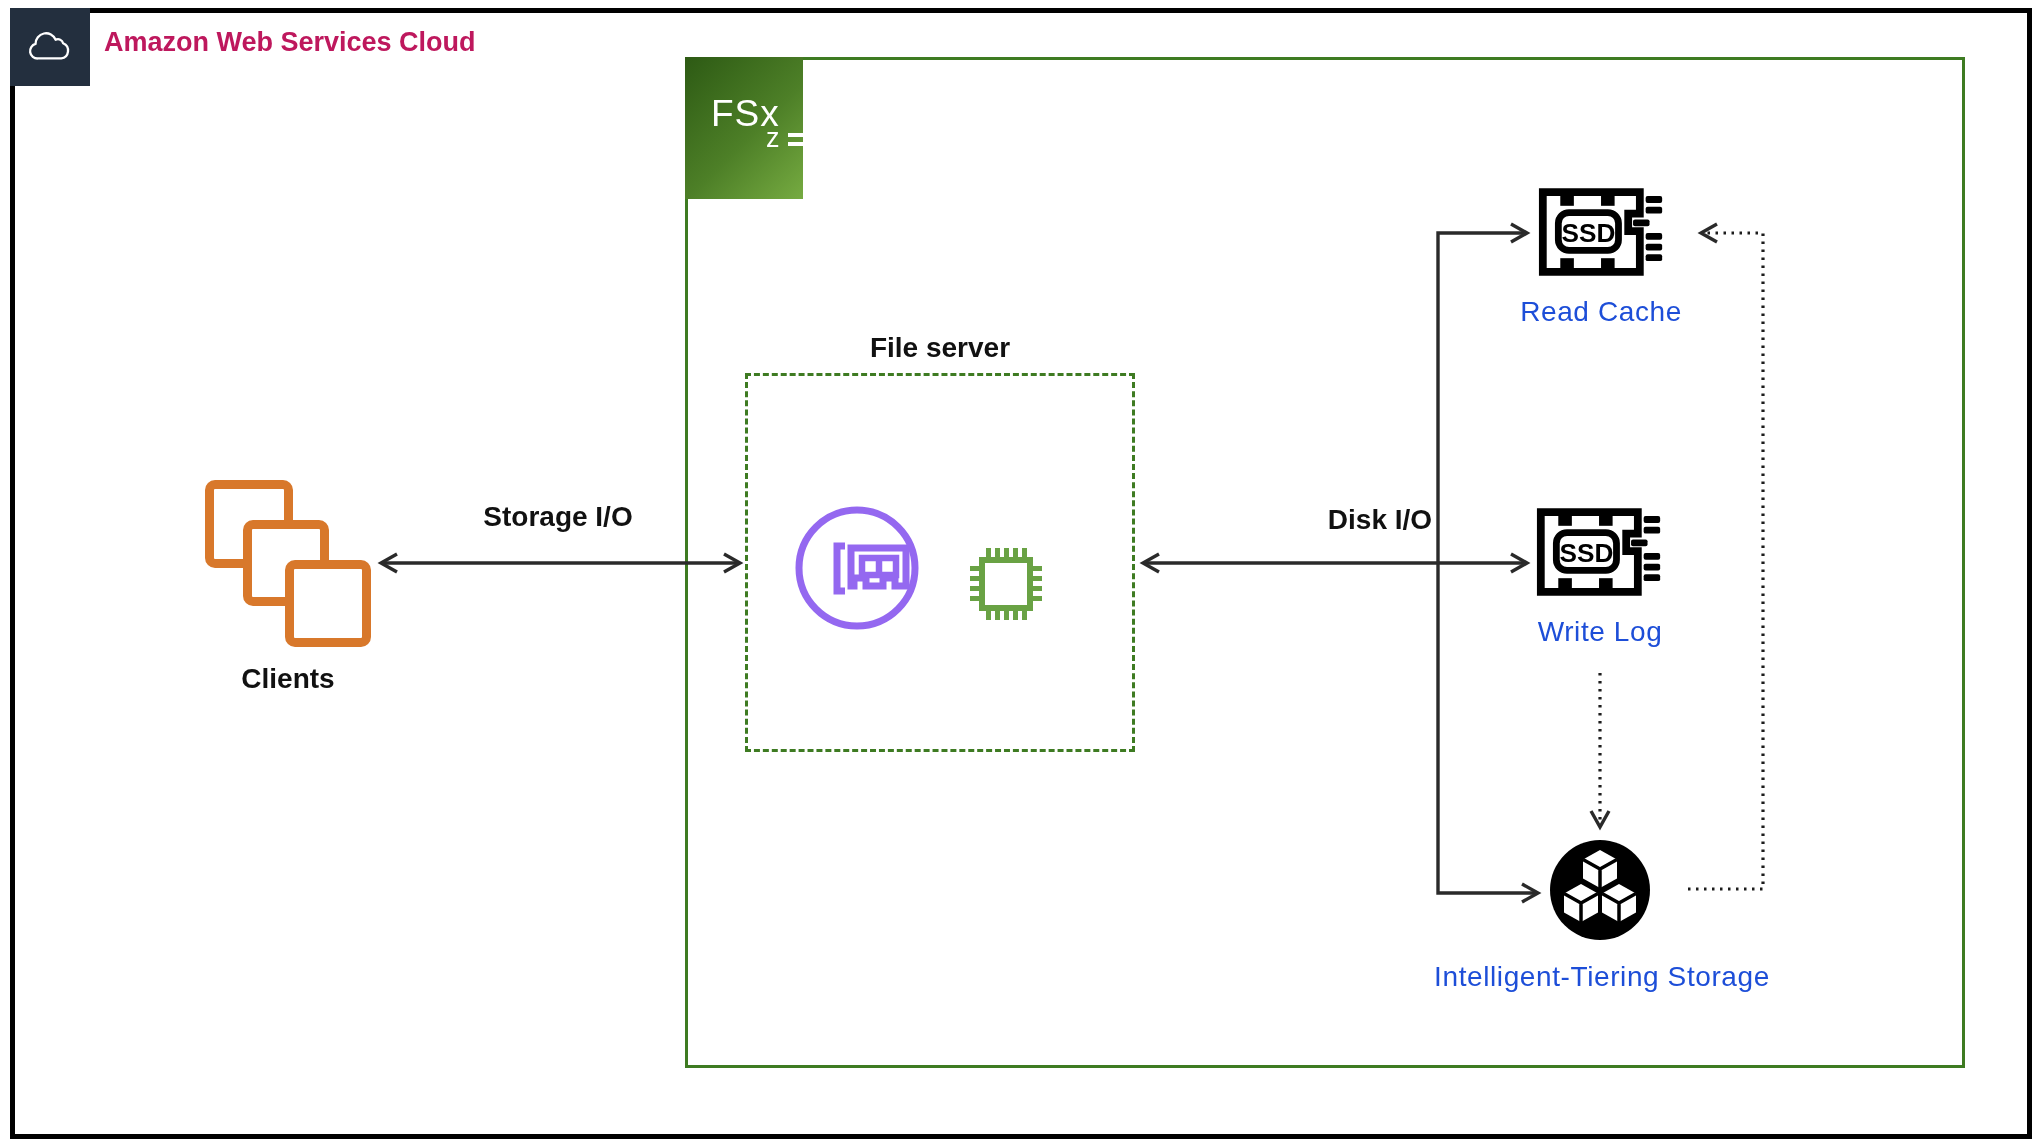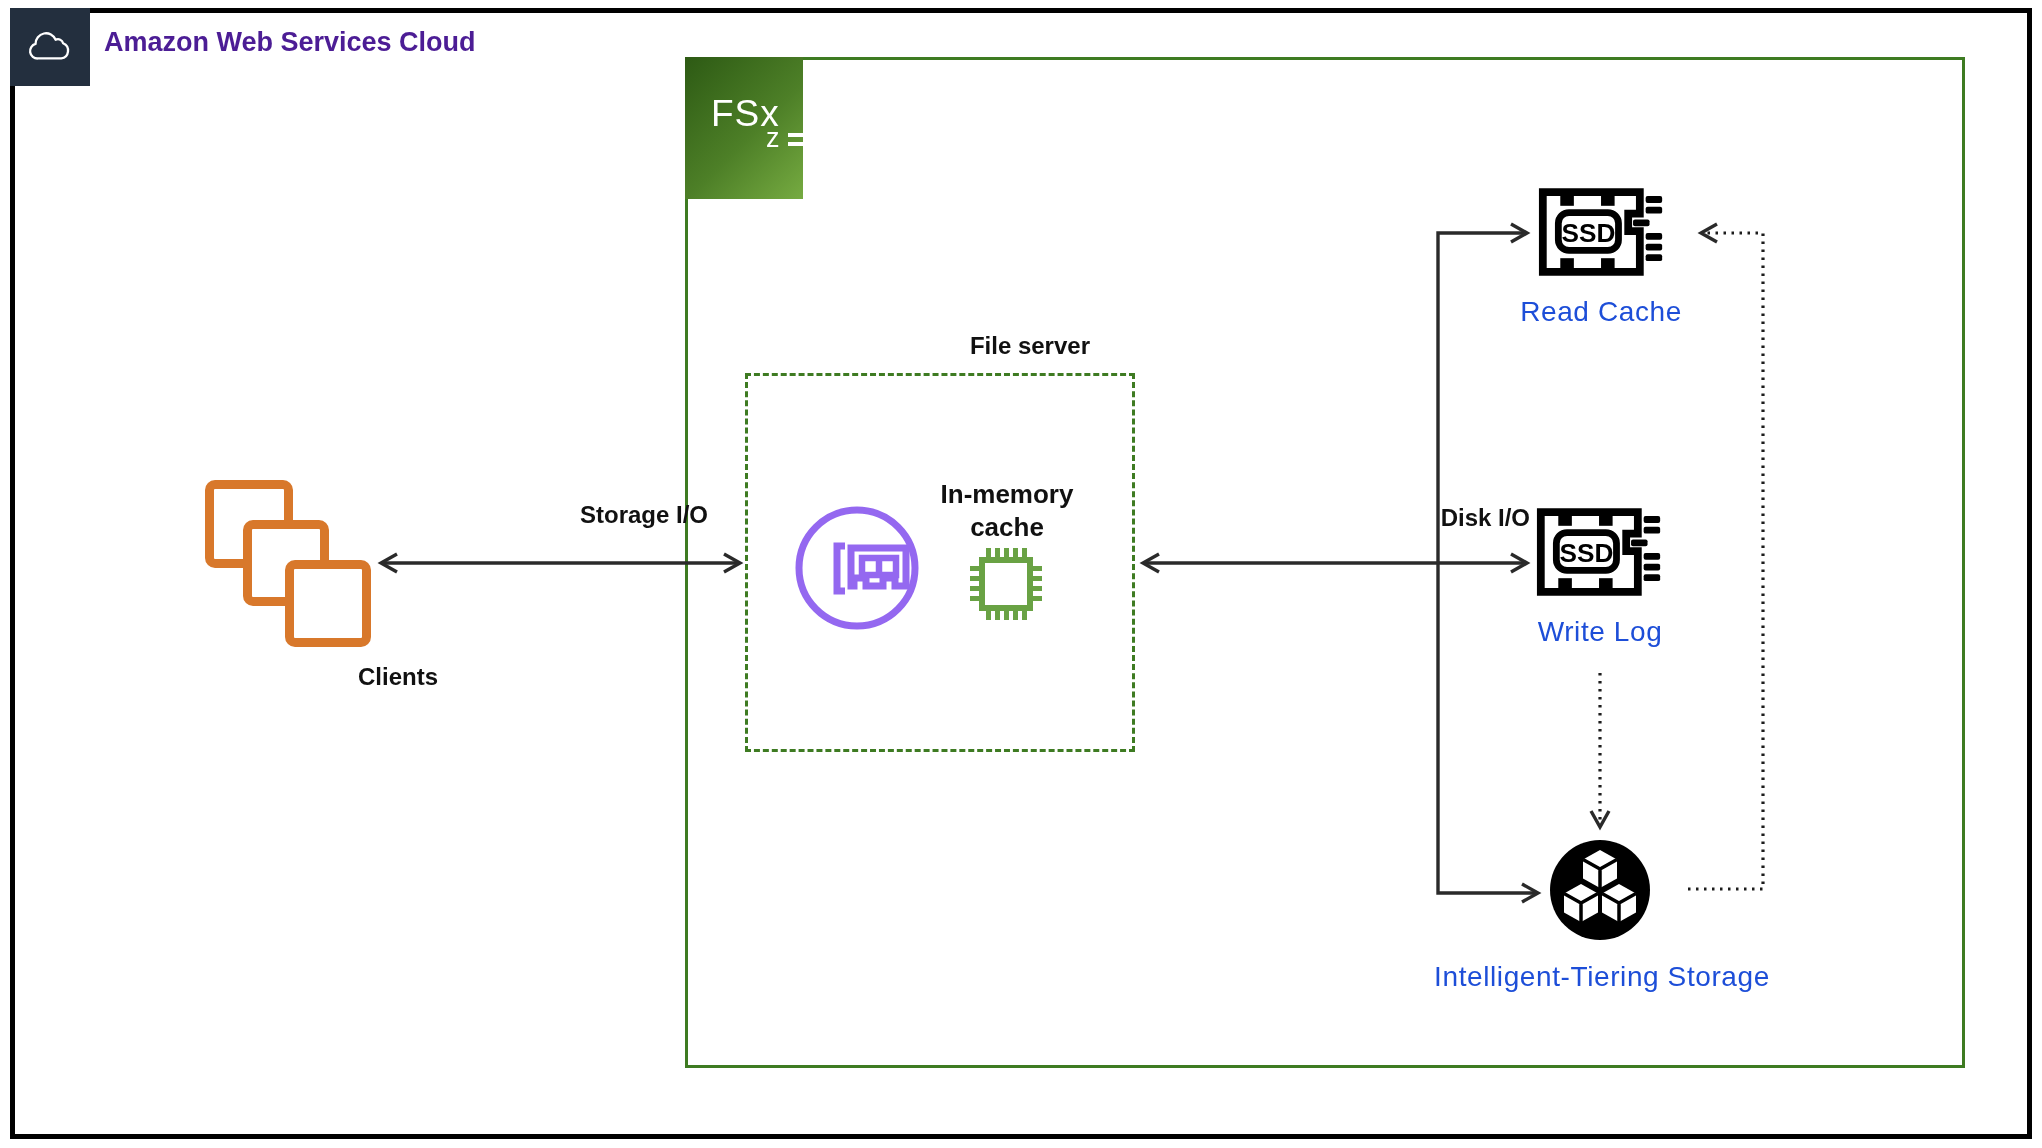--- a/index.html
+++ b/index.html
@@ -6,39 +6,39 @@
   body{font-family:"Liberation Sans", sans-serif;}
   .canvas{position:relative;width:2042px;height:1148px;background:#fff;overflow:hidden;}
 
   
   .frame{position:absolute;left:10px;top:8px;width:2022px;height:1131px;
          border:5px solid #000;box-sizing:border-box;}
 
   
   .aws-logo{position:absolute;left:10px;top:8px;width:80px;height:78px;background:#232f3e;}
   .aws-logo svg{position:absolute;left:13px;top:12px;}
-  .aws-title{position:absolute;left:104px;top:27px;font-size:27px;font-weight:700;color:#4c1d95;white-space:nowrap;}
+  .aws-title{position:absolute;left:104px;top:27px;font-size:27px;font-weight:700;color:#be185d;white-space:nowrap;}
 
   
   .fsx-box{position:absolute;left:685px;top:57px;width:1280px;height:1011px;
            border:3px solid #3e7b22;box-sizing:border-box;}
   .fsx-logo{position:absolute;left:685px;top:57px;width:118px;height:142px;
             background:linear-gradient(135deg,#2d5a14 0%,#4d7f27 55%,#76ab41 100%);}
   .fsx-main{position:absolute;left:26px;top:36px;color:#fff;font-size:37px;font-weight:400;letter-spacing:1px;}
   .fsx-sub{position:absolute;left:81px;top:66px;color:#fff;font-size:27px;font-weight:400;}
   .fsx-bars{position:absolute;left:103px;top:76px;}
   .fsx-bars div{width:17px;height:4px;background:#fff;margin-bottom:5px;}
 
   
   .fileserver-box{position:absolute;left:745px;top:373px;width:390px;height:379px;
                   border:3px dashed #3e7b22;box-sizing:border-box;}
 
   
   .lbl{position:absolute;text-align:center;color:#111;}
-  .bold27{font-size:24px;font-weight:700;text-align:right;}
+  .bold27{font-size:28px;font-weight:700;}
   .cap28{font-size:28px;font-weight:400;letter-spacing:.6px;color:#1d4ed8;}
 
   .file-server-label{left:790px;top:332px;width:300px;}
   .inmem-label{left:922px;top:478px;width:170px;font-size:26px;font-weight:700;line-height:33px;}
   .clients-label{left:138px;top:663px;width:300px;}
   .network-label{left:408px;top:501px;width:300px;}
   .disk-label{left:1230px;top:504px;width:300px;}
   .readcache-label{left:1451px;top:296px;width:300px;}
   .writelog-label{left:1450px;top:616px;width:300px;}
   .tiering-label{left:1402px;top:961px;width:400px;}
@@ -81,21 +81,20 @@
   <div class="lbl bold27 file-server-label">File server</div>
 
   <svg class="abs" style="left:792px;top:503px;" width="130" height="130" viewBox="0 0 130 130">
     <circle cx="65" cy="65" r="58" fill="none" stroke="#9468f0" stroke-width="7"></circle>
     <path d="M53 43 H45 V88 H53" fill="none" stroke="#9468f0" stroke-width="7"></path>
     <path d="M59 45 H114 V83 H103 V75 H91 V83 H74 V75 H62 V83 H59 Z" fill="none" stroke="#9468f0" stroke-width="7" stroke-linejoin="miter"></path>
     <rect x="70" y="55" width="34" height="17" fill="none" stroke="#9468f0" stroke-width="6.5"></rect>
     <line x1="87" y1="55" x2="87" y2="72" stroke="#9468f0" stroke-width="6.5"></line>
   </svg>
 
-  <div class="lbl inmem-label">In-memory cache</div>
   <svg class="abs" style="left:968px;top:546px;" width="76" height="76" viewBox="0 0 76 76">
     <g fill="#69a244">
       <rect x="18" y="2" width="5" height="11"></rect>
         <rect x="27" y="2" width="5" height="11"></rect>
         <rect x="36" y="2" width="5" height="11"></rect>
         <rect x="45" y="2" width="5" height="11"></rect>
         <rect x="54" y="2" width="5" height="11"></rect>
       <rect x="18" y="63" width="5" height="11"></rect>
         <rect x="27" y="63" width="5" height="11"></rect>
         <rect x="36" y="63" width="5" height="11"></rect>

